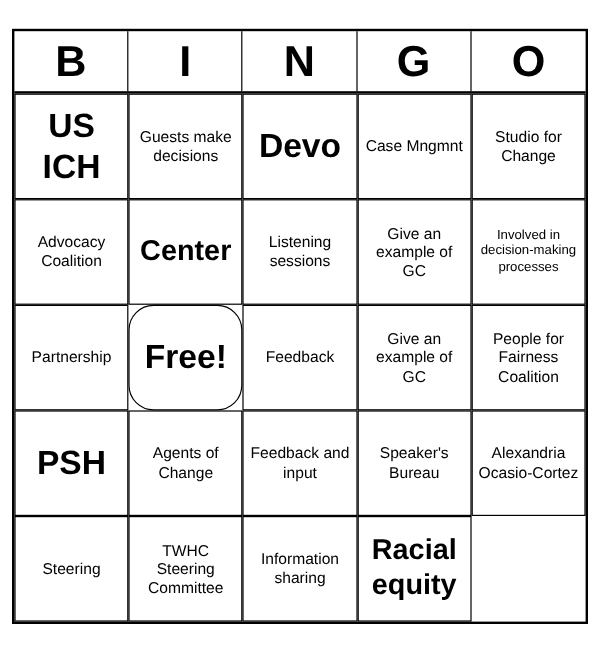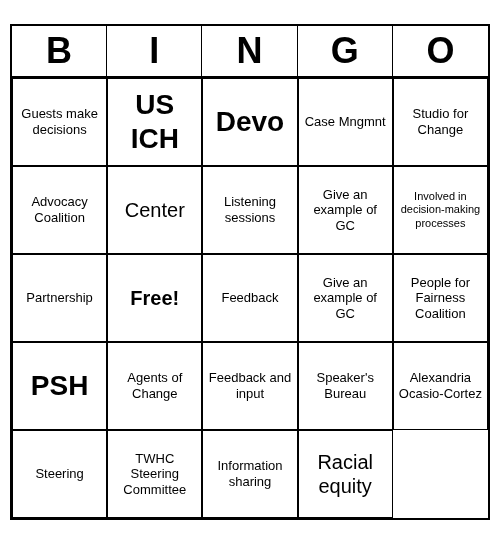--- a/index.html
+++ b/index.html
@@ -53,48 +53,49 @@
       align-items: center;
       justify-content: center;
       text-align: center;
       padding: 4px;
       min-height: 88px;
       font-size: 13px;
       line-height: 1.2;
     }
 
     .bingo-cell.large-text {
-      font-size: 20px;
-      font-weight: normal;
+      font-size: 24px;
+      font-weight: bold;
     }
 
     .bingo-cell.xlarge-text {
       font-size: 28px;
       font-weight: bold;
     }
 
     .bingo-cell.free {
-      font-size: 20px;
+      font-size: 28px;
       font-weight: bold;
+      border-radius: 21px;
     }
   </style>
 </head>
 <body>
 
 <div class="bingo-card">
   <div class="bingo-header">
   <div class="bingo-letter">B</div>
       <div class="bingo-letter">I</div>
       <div class="bingo-letter">N</div>
       <div class="bingo-letter">G</div>
       <div class="bingo-letter">O</div>
     </div>
   <div class="bingo-grid">
-  <div class="bingo-cell">Guests make decisions</div>
-      <div class="bingo-cell xlarge-text">US ICH</div>
+  <div class="bingo-cell xlarge-text">US ICH</div>
+      <div class="bingo-cell">Guests make decisions</div>
       <div class="bingo-cell xlarge-text">Devo</div>
       <div class="bingo-cell">Case Mngmnt</div>
       <div class="bingo-cell">Studio for Change</div>
       <div class="bingo-cell">Advocacy Coalition</div>
       <div class="bingo-cell large-text">Center</div>
       <div class="bingo-cell">Listening sessions</div>
       <div class="bingo-cell">Give an example of GC</div>
       <div class="bingo-cell" style="font-size: 11px;">Involved in decision-making processes</div>
       <div class="bingo-cell">Partnership</div>
       <div class="bingo-cell free">Free!</div>

